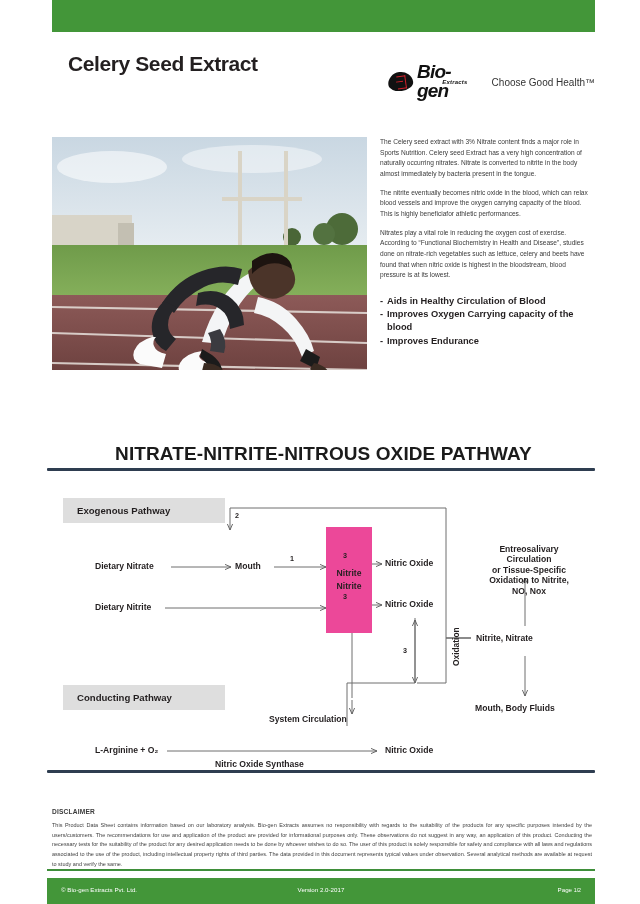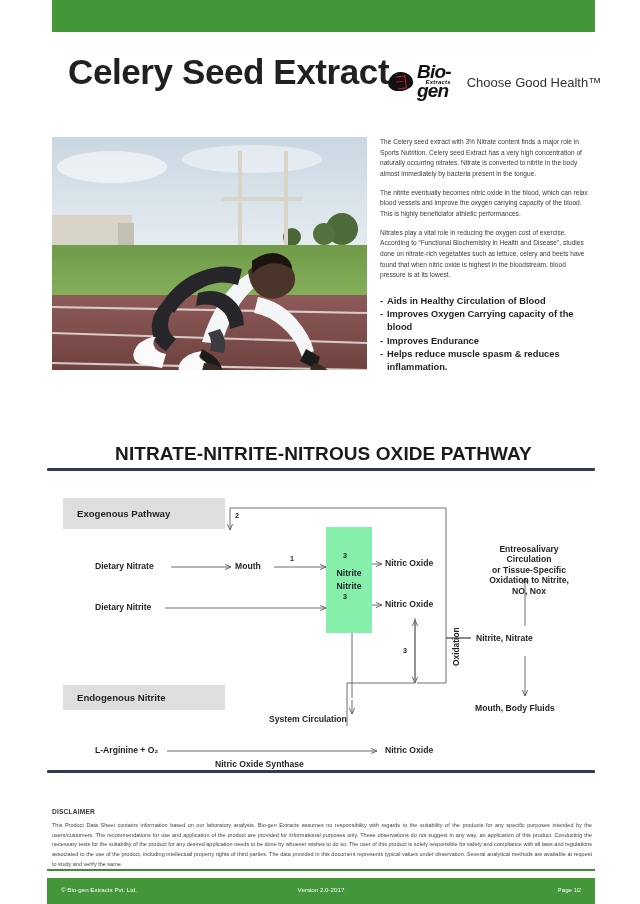--- a/index.html
+++ b/index.html
@@ -9,33 +9,33 @@
     color:#231f20;overflow:hidden;position:relative;
   }
   .page{position:absolute;inset:0;}
 
   
   .top-band{position:absolute;left:52px;top:0;width:543px;height:32px;background:#439639;}
 
   
   .header{position:absolute;left:52px;top:52px;width:543px;height:70px;}
   .title-block{position:absolute;left:16px;top:0;}
-  .title-main{font-size:35px;font-weight:bold;letter-spacing:-0.4px;color:#231f20;line-height:1.12;white-space:nowrap;}
+  .title-main{font-size:21px;font-weight:bold;letter-spacing:-0.4px;color:#231f20;line-height:1.12;white-space:nowrap;}
   .title-sub{font-size:20px;font-weight:normal;color:#3b3b3b;line-height:1.2;margin-top:1px;white-space:nowrap;}
 
   .logo-block{position:absolute;left:336px;top:10px;display:flex;align-items:center;}
   .logo-mark{width:25px;height:19px;background:#111;border-radius:50% 50% 50% 50%/60% 60% 40% 40%;
              transform:rotate(-8deg);position:relative;flex:0 0 auto;}
   .logo-mark::after{content:"";position:absolute;left:9px;top:4px;width:8px;height:11px;
              border:1.6px solid #d0202a;border-left:none;}
   .logo-mark::before{content:"";position:absolute;left:8px;top:8.5px;width:7px;height:1.6px;background:#d0202a;}
   .logo-text-wrap{margin-left:4px;position:relative;}
   .logo-word{font-size:19px;font-weight:bold;font-style:italic;letter-spacing:-0.8px;color:#111;line-height:1;}
   .logo-extracts{position:absolute;right:0;top:17px;font-size:6px;font-weight:bold;font-style:italic;color:#111;letter-spacing:0.2px;}
-  .logo-tagline{margin-left:16px;font-size:13px;color:#333;white-space:nowrap;align-self:center;padding-top:2px;}
+  .logo-tagline{margin-left:24px;font-size:10px;color:#333;white-space:nowrap;align-self:center;padding-top:2px;}
 
   
   .photo{position:absolute;left:52px;top:137px;width:315px;height:233px;overflow:hidden;background:#b9c8d3;}
   .photo svg{display:block;width:100%;height:100%;}
 
   
   .col-right{position:absolute;left:380px;top:137px;width:212px;}
   .para{font-size:6.6px;line-height:1.62;color:#3a3a3a;margin:0 0 8px 0;text-align:left;}
   .benefits{list-style:none;margin:14px 0 0 0;padding:0;}
   .benefits li{font-size:9.3px;font-weight:bold;color:#231f20;line-height:1.38;
@@ -50,21 +50,21 @@
   .rule-top{top:468px;}
   .rule-bottom{top:770px;}
 
   
   .diagram{position:absolute;left:47px;top:478px;width:548px;height:290px;}
   .diagram svg{position:absolute;left:0;top:0;width:548px;height:290px;}
   .dlabel{position:absolute;font-size:8.6px;font-weight:bold;color:#231f20;white-space:nowrap;line-height:1.22;}
   .dlabel.center{text-align:center;}
   .tag-box{position:absolute;background:#dedede;font-size:9.6px;font-weight:bold;color:#231f20;
            display:flex;align-items:center;padding-left:14px;}
-  .gray-box{position:absolute;background:#86efac;display:flex;flex-direction:column;
+  .gray-box{position:absolute;background:#ec4899;display:flex;flex-direction:column;
             align-items:center;justify-content:center;font-size:8.6px;font-weight:bold;color:#231f20;line-height:1.5;}
   .num{position:absolute;font-size:7.2px;font-weight:bold;color:#231f20;}
   .vlabel{position:absolute;font-size:8.4px;font-weight:bold;color:#231f20;
           transform:rotate(-90deg);transform-origin:left top;white-space:nowrap;}
 
   
   .disc-title{position:absolute;left:52px;top:808px;font-size:6.6px;font-weight:bold;color:#3a3a3a;letter-spacing:0.2px;}
   .disc-body{position:absolute;left:52px;top:821px;width:540px;font-size:5.5px;line-height:1.75;
              color:#3f3f3f;text-align:justify;}
   .rule-green{position:absolute;left:47px;top:869px;width:548px;height:1.6px;background:#3f8f3a;}
@@ -151,21 +151,20 @@
   </div>
 
   <div class="col-right">
     <p class="para">The Celery seed extract with 3% Nitrate content finds a major role in Sports Nutrition. Celery seed Extract has a very high concentration of naturally occurring nitrates. Nitrate is converted to nitrite in the body almost immediately by bacteria present in the tongue.</p>
     <p class="para">The nitrite eventually becomes nitric oxide in the blood, which can relax blood vessels and improve the oxygen carrying capacity of the blood. This is highly beneficiafor athletic performances.</p>
     <p class="para">Nitrates play a vital  role in reducing the oxygen cost of exercise. According to “Functional Biochemistry in Health and Disease”, studies done on nitrate-rich vegetables such as lettuce, celery and beets have found that when nitric oxide is highest in the bloodstream, blood pressure is at its lowest.</p>
     <ul class="benefits">
       <li>Aids in Healthy Circulation of Blood</li>
       <li>Improves Oxygen Carrying capacity of the blood</li>
       <li>Improves Endurance</li>
-      <li>Helps reduce muscle spasm &amp; reduces inflammation.</li>
     </ul>
   </div>
 
   <div class="sec-title">NITRATE-NITRITE-NITROUS OXIDE PATHWAY</div>
   <div class="rule-navy rule-top"></div>
 
   <div class="diagram">
     <svg viewBox="0 0 548 290">
       <defs>
         <marker id="ah" markerWidth="7" markerHeight="7" refX="6" refY="2.6" orient="auto">
@@ -202,25 +201,25 @@
       </g>
       <g stroke="#6f6f6f" stroke-width="1.6" fill="none">
         <line x1="399" y1="160" x2="424" y2="160"></line>
       </g>
       <g stroke="#6f6f6f" stroke-width="1" fill="none">
         <path d="M478 148 L478 100" marker-end="url(#ah)"></path>
         <path d="M478 178 L478 218" marker-end="url(#ah)"></path>
       </g>
     </svg>
 
-    <div class="tag-box" style="left:16px;top:20px;width:148px;height:31px;">
+    <div class="tag-box" style="left:16px;top:20px;width:148px;height:25px;">
       <span>Exogenous Pathway</span>
     </div>
     <div class="tag-box" style="left:16px;top:207px;width:148px;height:25px;">
-      <span>Endogenous Nitrite</span>
+      <span>Conducting Pathway</span>
     </div>
 
     <div class="gray-box" style="left:279px;top:49px;width:46px;height:106px;">
       <span>Nitrite</span>
       <span>Nitrite</span>
     </div>
 
     <div class="dlabel" style="left:48px;top:83px;">Dietary Nitrate</div>
     <div class="dlabel" style="left:48px;top:124px;">Dietary Nitrite</div>
     <div class="dlabel" style="left:188px;top:83px;">Mouth</div>

